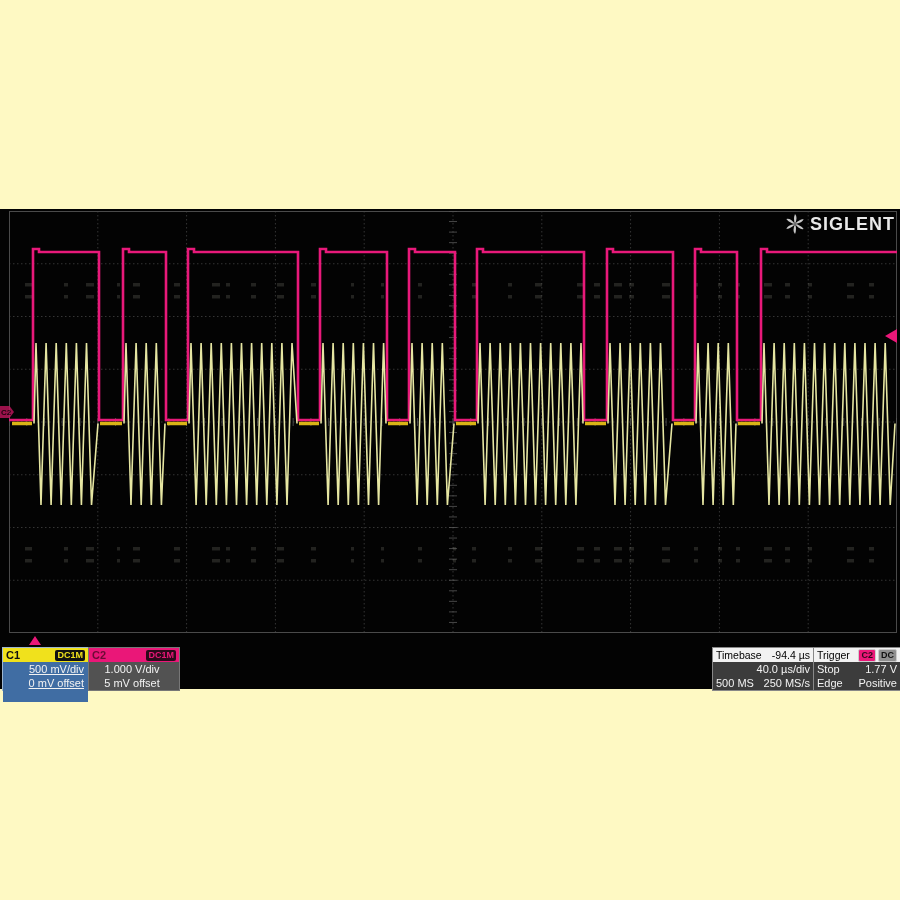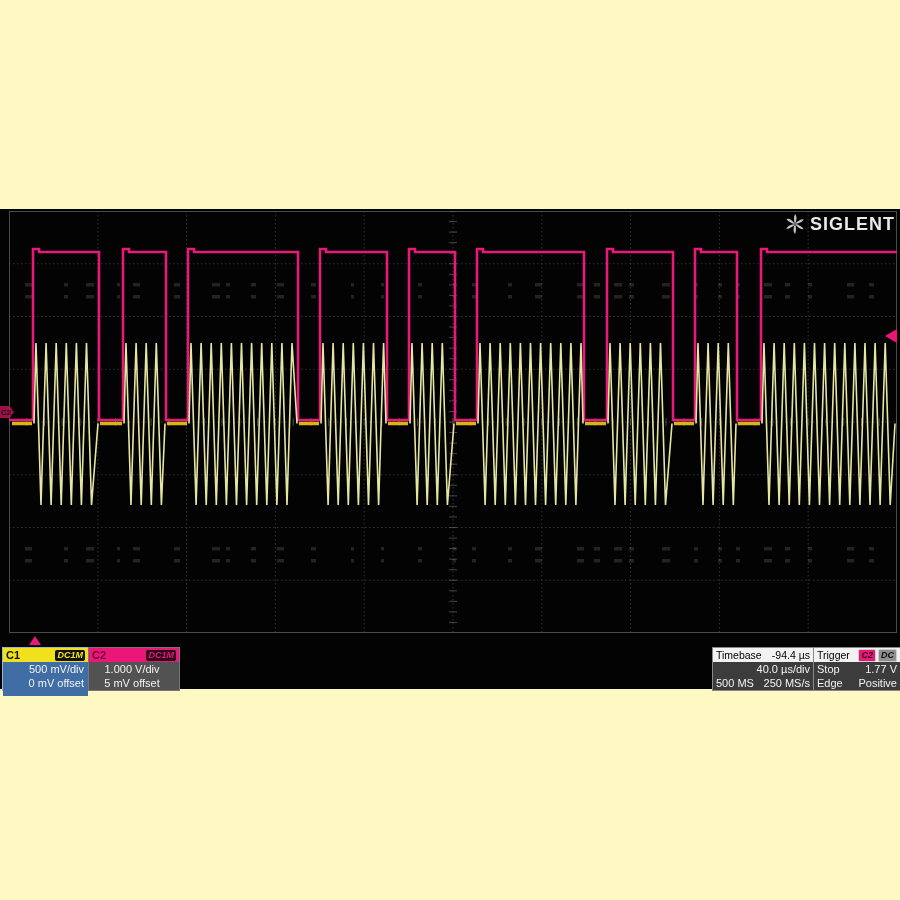--- a/index.html
+++ b/index.html
@@ -8,24 +8,24 @@
   .screen{position:absolute;left:0;top:209px;width:900px;height:480px;background:#030303;}
   
   .logo{position:absolute;top:4px;right:5px;display:flex;align-items:center;gap:4px;z-index:5;}
   .logo-text{color:#e9e9e9;font-weight:bold;font-size:18px;letter-spacing:1px;}
   
   .wave-svg{position:absolute;left:9px;top:2px;}
   
   .sbox{position:absolute;top:438px;height:42px;font-size:11px;line-height:14px;}
   .sbox .hdr{height:14px;display:flex;align-items:center;box-sizing:border-box;}
   .sbox .row{height:14px;box-sizing:border-box;color:#f2f2f2;}
-  .badge{font-size:9px;font-weight:bold;padding:0 2px;border-radius:2px;line-height:11px;font-style:italic;}
+  .badge{font-size:9px;font-weight:bold;padding:0 2px;border-radius:2px;line-height:11px;}
   .c1box{left:2px;width:85px;border:1px solid #9db6cf;}
   .c1box .hdr{background:#f0e11c;color:#111;font-weight:bold;padding:0 3px;}
-  .c1box .body{background:#406da3;height:34px;text-align:right;padding-right:4px;}
+  .c1box .body{background:#406da3;height:40px;text-align:right;padding-right:4px;text-decoration:underline;}
   .c2box{left:88px;width:90px;border:1px solid #777;}
   .c2box .hdr{background:#ea1778;color:#6b0b35;font-weight:bold;padding:0 3px;}
   .c2box .body{background:#525252;height:28px;text-align:center;padding-right:4px;}
   .tbbox{left:712px;width:100px;border:1px solid #888;}
   .tbbox .hdr{background:#f2f2f2;color:#000;justify-content:space-between;padding:0 3px;font-size:10.5px;}
   .tbbox .body{background:#3c3c3c;height:28px;padding:0 3px;}
   .trbox{left:813px;width:86px;border:1px solid #888;}
   .trbox .hdr{background:#f2f2f2;color:#000;padding:0 3px;gap:2px;font-size:10.5px;}
   .trbox .body{background:#3c3c3c;height:28px;padding:0 3px;}
   .flexrow{display:flex;justify-content:space-between;align-items:center;}

